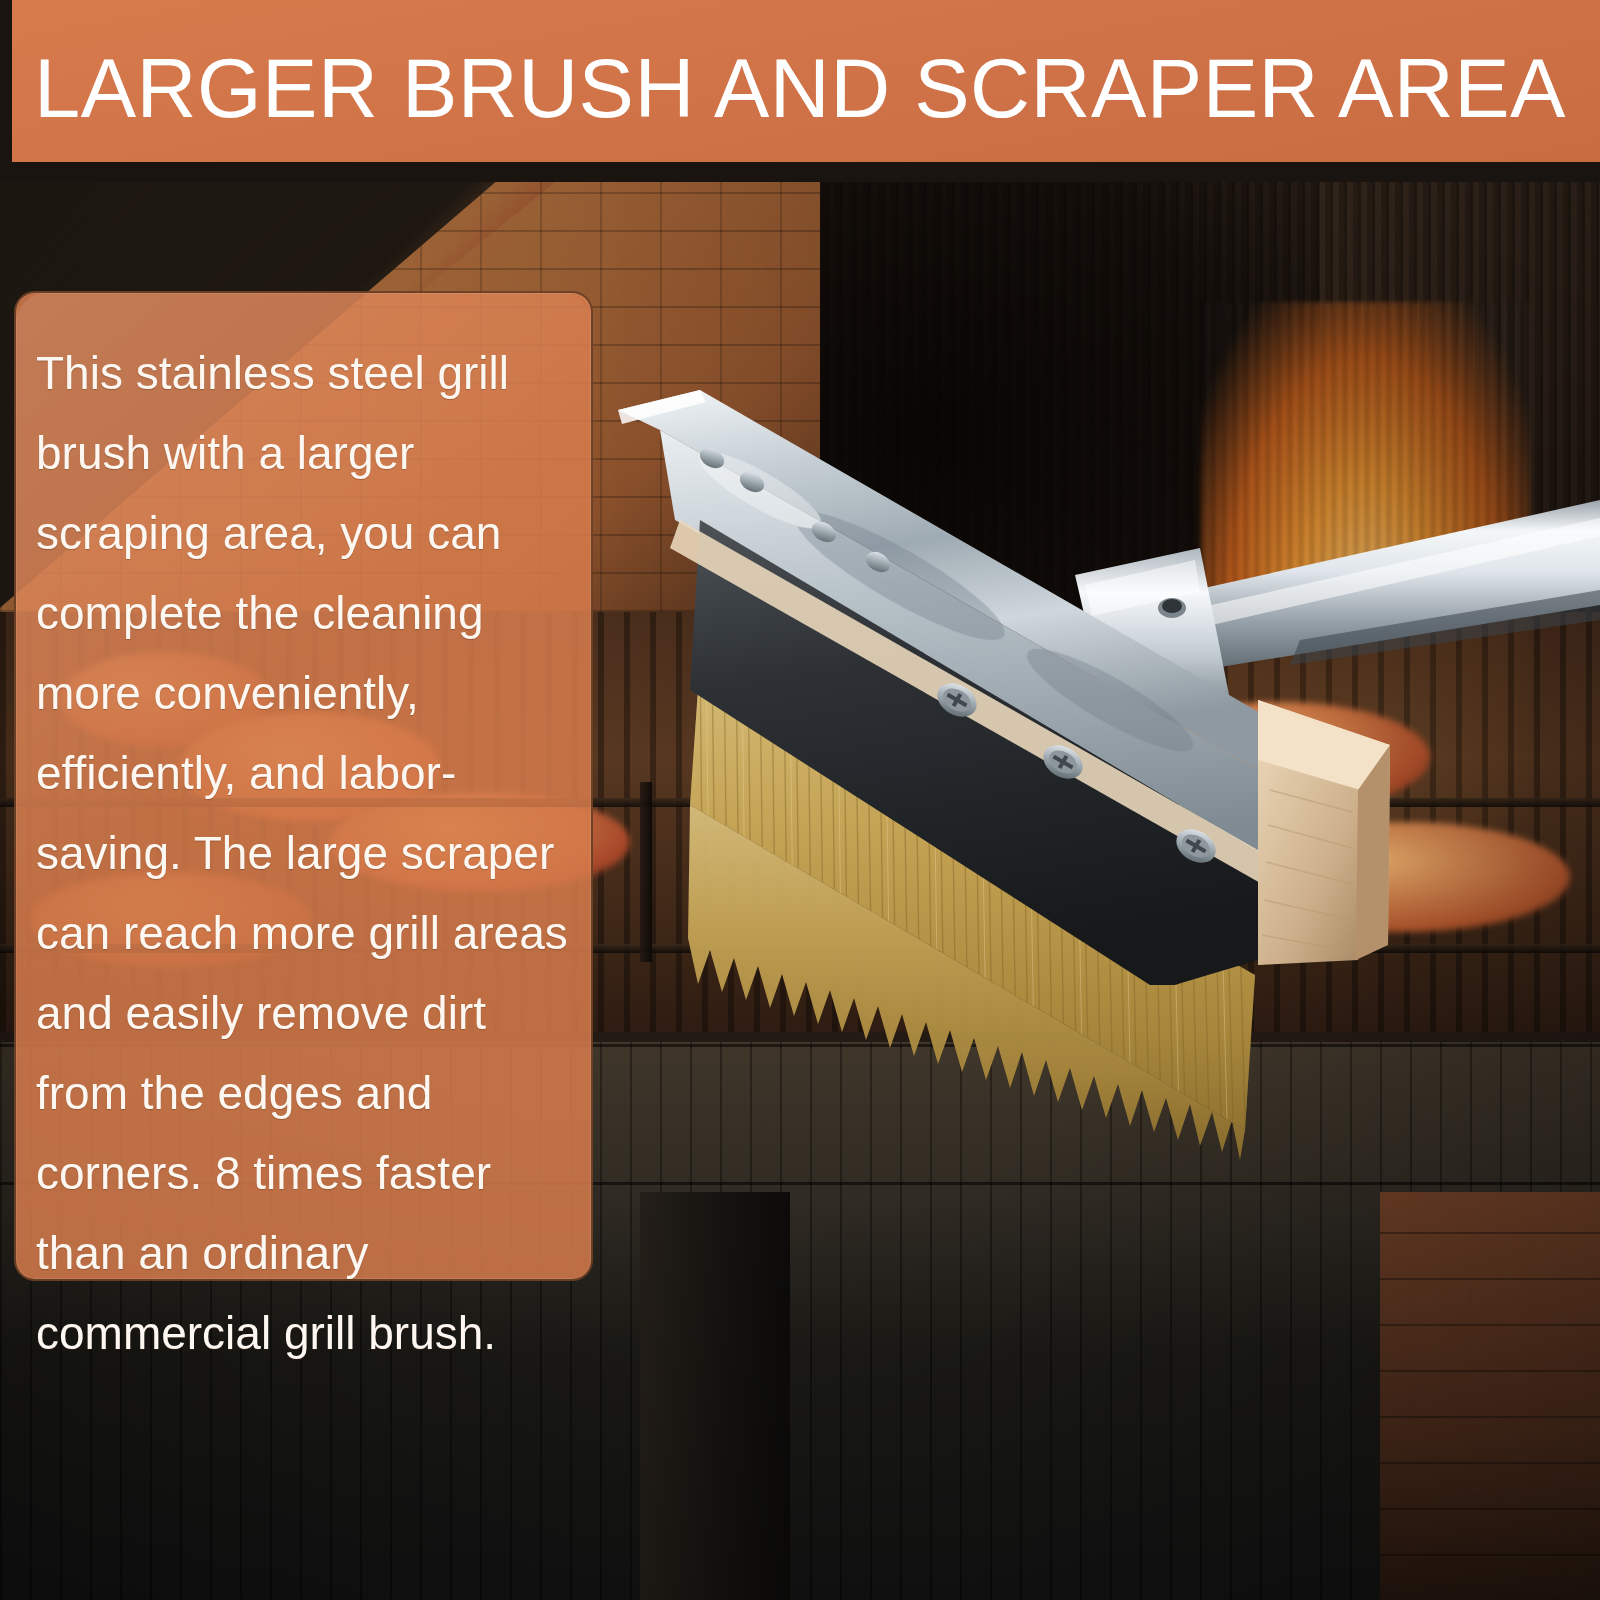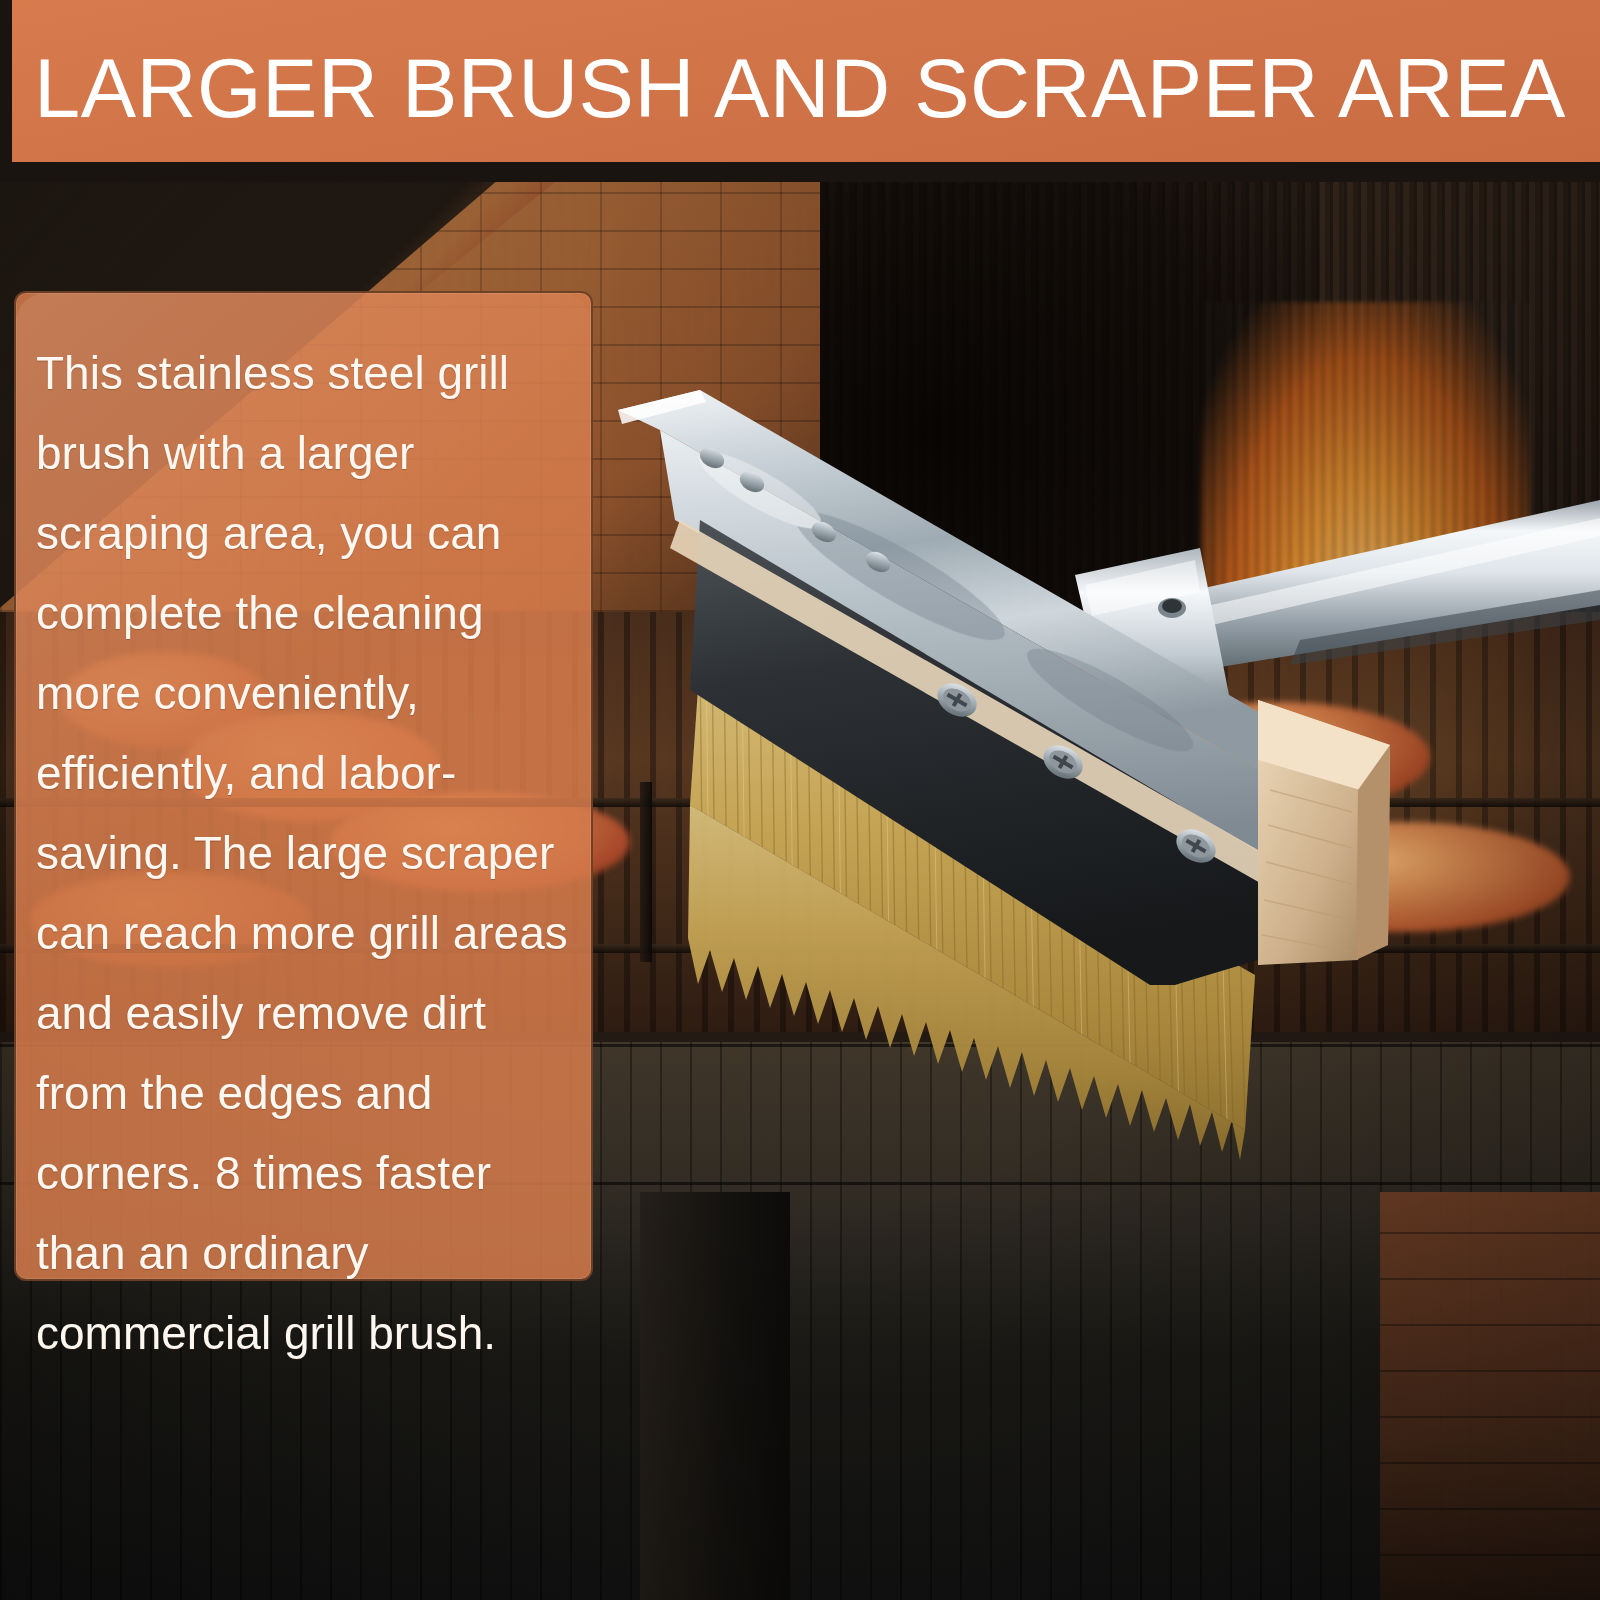--- a/index.html
+++ b/index.html
@@ -152,21 +152,21 @@
     transform:scaleX(1.0);
     transform-origin:left center;
   }
 
   
   .panel {
     position:absolute; left:14px; top:291px;
     width:579px; height:990px;
     background:rgba(214,124,76,.86);
     border:2px solid rgba(60,35,20,.65);
-    border-radius:12px;
+    border-radius:21px;
     z-index:35;
     box-shadow:0 0 0 1px rgba(255,255,255,.10) inset;
   }
   .panel-sheen {
     position:absolute; inset:0;
     border-radius:30px;
     background:linear-gradient(140deg, rgba(255,255,255,.10) 0%, rgba(255,255,255,.04) 26%, rgba(255,255,255,0) 44%);
     pointer-events:none;
   }
   .panel-text {

